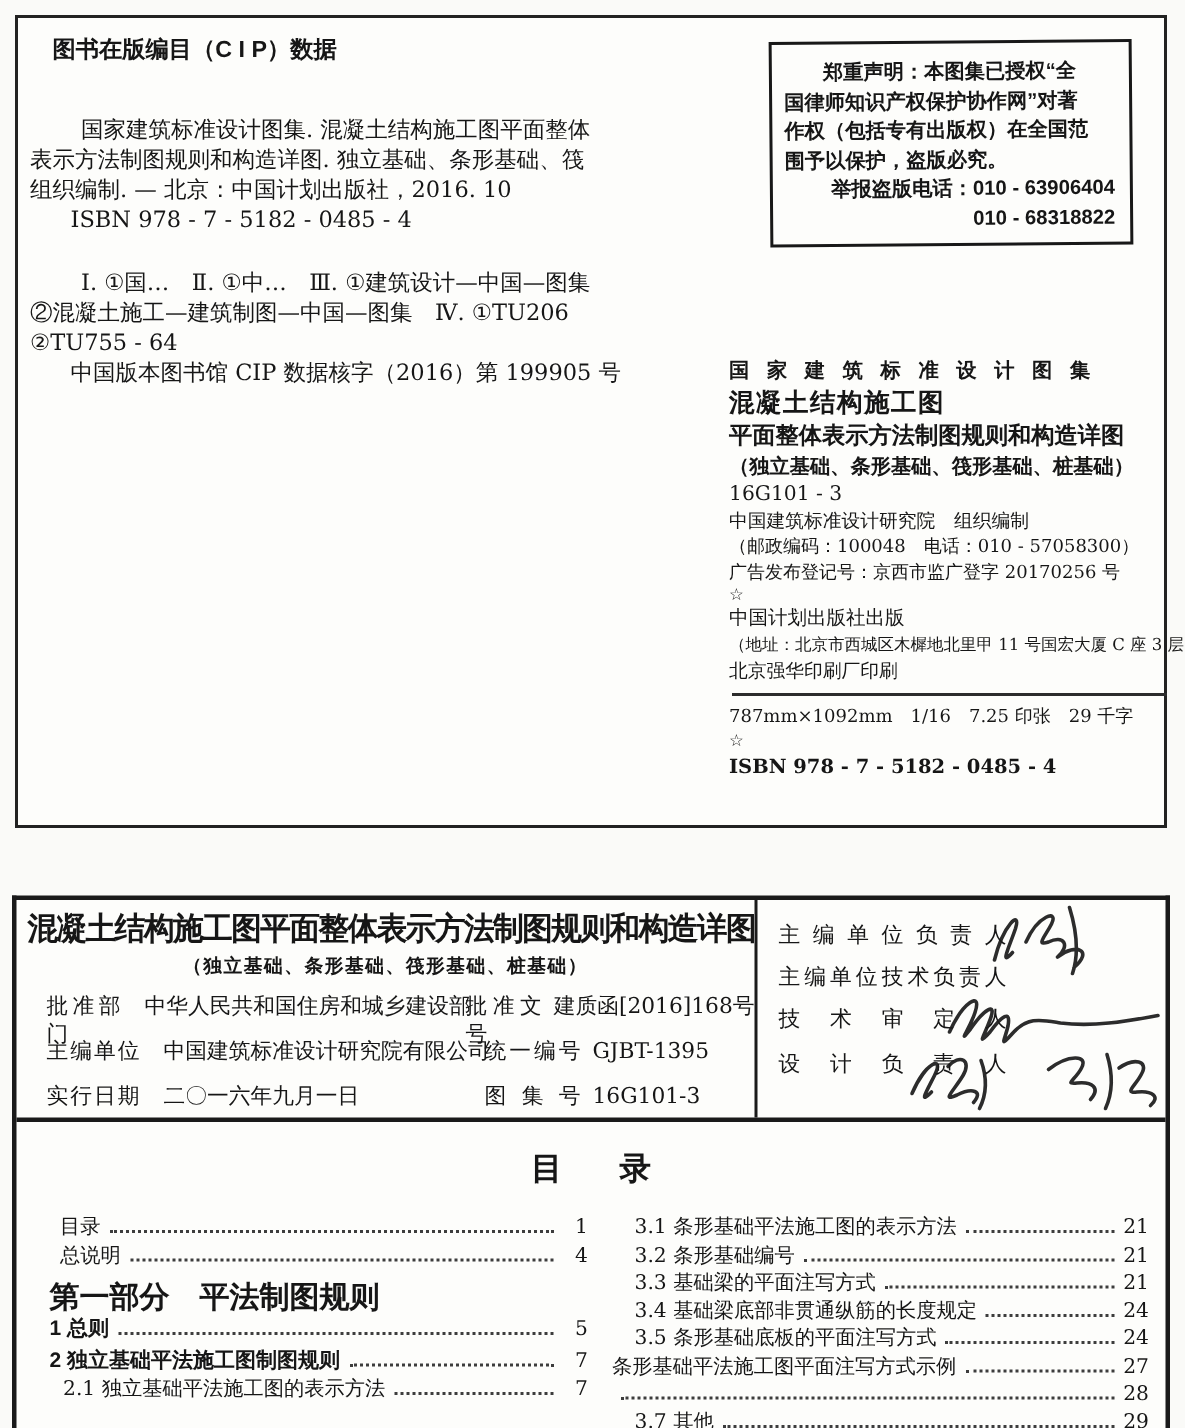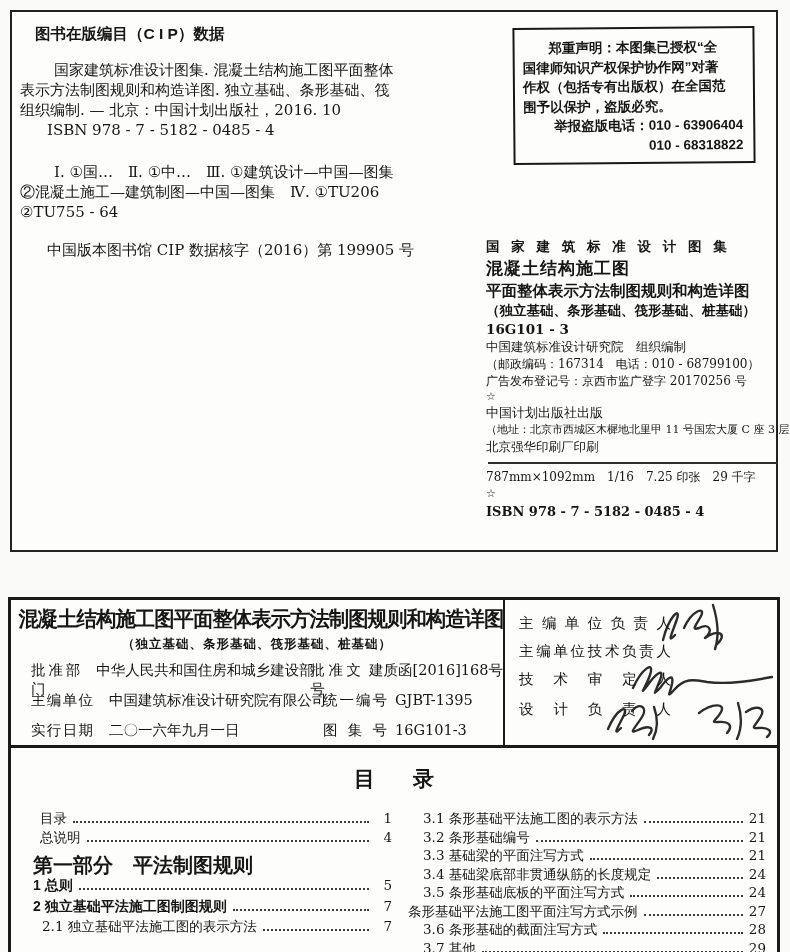--- a/index.html
+++ b/index.html
@@ -10,44 +10,44 @@
   }
   .sans{font-family:"Liberation Sans", sans-serif}
 
   
   #top-block{
     position:absolute;left:10px;top:10px;width:764px;height:538px;
     border:2px solid #222;background:#fdfdfb;
   }
   .cip{position:absolute;left:8px;top:12px;width:472px;font-size:15px;line-height:20px}
   .cip-header{margin-left:15px;font-weight:bold;font-size:15.5px}
-  .cip-para{margin-top:16px}
+  .cip-para{margin-top:32px}
   .cip-class{margin-top:22px}
-  .cip-record{margin-top:18px;text-indent:27px}
+  .cip-record{text-indent:27px}
   .ind-a{text-indent:34px}
   .ind-b{text-indent:27px}
 
   .decl{
     position:absolute;left:501px;top:15px;width:222px;
     border:2px solid #181818;padding:9px 8px 7px;background:#fdfdfb;
     font-weight:bold;font-size:13.5px;line-height:19.5px;
     transform:rotate(-0.5deg);
   }
   .decl-first{text-indent:26px}
   .decl-phone{text-align:right;padding-right:2px}
 
   .colophon{
     position:absolute;left:474px;top:226px;width:294px;
     text-align:left;font-size:12.5px;line-height:17px;
   }
   .c-series{font-weight:bold;font-size:13.5px;letter-spacing:4px;line-height:18px}
   .c-title1{font-weight:bold;font-size:17px;line-height:22px;margin-top:2px;letter-spacing:1px}
   .c-title2{font-weight:bold;font-size:15.5px;line-height:21px}
   .c-subtitle{font-weight:bold;font-size:13.5px;line-height:19px}
-  .c-code{font-size:13.5px;font-weight:700;line-height:18px}
+  .c-code{font-size:13.5px;font-weight:400;line-height:18px}
   .c-editor{font-size:12.5px;line-height:18px}
   .c-contact,.c-ad{font-size:12px;line-height:17px}
   .c-star{font-size:11px;line-height:14px}
   .c-publisher{font-size:13px;line-height:18px}
   .c-address{font-size:11px;line-height:16px;white-space:nowrap}
   .c-printer{font-size:12.5px;line-height:18px}
   .c-rule{border-top:2px solid #2c2c2c;margin:6px 2px 4px}
   .c-format,.c-edition{font-size:12px;line-height:19px}
   .c-isbn{font-size:13px;font-weight:600;line-height:18px;margin-top:2px}
 
@@ -126,21 +126,21 @@
     <div class="decl-phone">010 - 68318822</div>
   </div>
 
   <div class="colophon">
     <div class="c-series sans">国 家 建 筑 标 准 设 计 图 集</div>
     <div class="c-title1 sans">混凝土结构施工图</div>
     <div class="c-title2 sans">平面整体表示方法制图规则和构造详图</div>
     <div class="c-subtitle sans">（独立基础、条形基础、筏形基础、桩基础）</div>
     <div class="c-code">16G101 - 3</div>
     <div class="c-editor">中国建筑标准设计研究院　组织编制</div>
-    <div class="c-contact">（邮政编码：167314　电话：010 - 68799100）</div>
+    <div class="c-contact">（邮政编码：100048　电话：010 - 57058300）</div>
     <div class="c-ad">广告发布登记号：京西市监广登字 20170256 号</div>
     <div class="c-star">☆</div>
     <div class="c-publisher">中国计划出版社出版</div>
     <div class="c-address">（地址：北京市西城区木樨地北里甲 11 号国宏大厦 C 座 3 层）</div>
     <div class="c-printer">北京强华印刷厂印刷</div>
     <div class="c-rule"></div>
     <div class="c-format">787mm×1092mm　1/16　7.25 印张　29 千字</div>
     <div class="c-star">☆</div>
     <div class="c-isbn">ISBN 978 - 7 - 5182 - 0485 - 4</div>
   </div>
@@ -251,21 +251,20 @@
           <span class="toc-text ind-15">3.5 条形基础底板的平面注写方式</span>
           <span class="leader"></span>
           <span class="toc-page">24</span>
         </div>
         <div class="toc-row">
           <span class="toc-text">条形基础平法施工图平面注写方式示例</span>
           <span class="leader"></span>
           <span class="toc-page">27</span>
         </div>
         <div class="toc-row">
-          <span class="toc-text ind-15">3.6 条形基础的截面注写方式</span>
           <span class="leader"></span>
           <span class="toc-page">28</span>
         </div>
         <div class="toc-row">
           <span class="toc-text ind-15">3.7 其他</span>
           <span class="leader"></span>
           <span class="toc-page">29</span>
         </div>
       </div>
 

